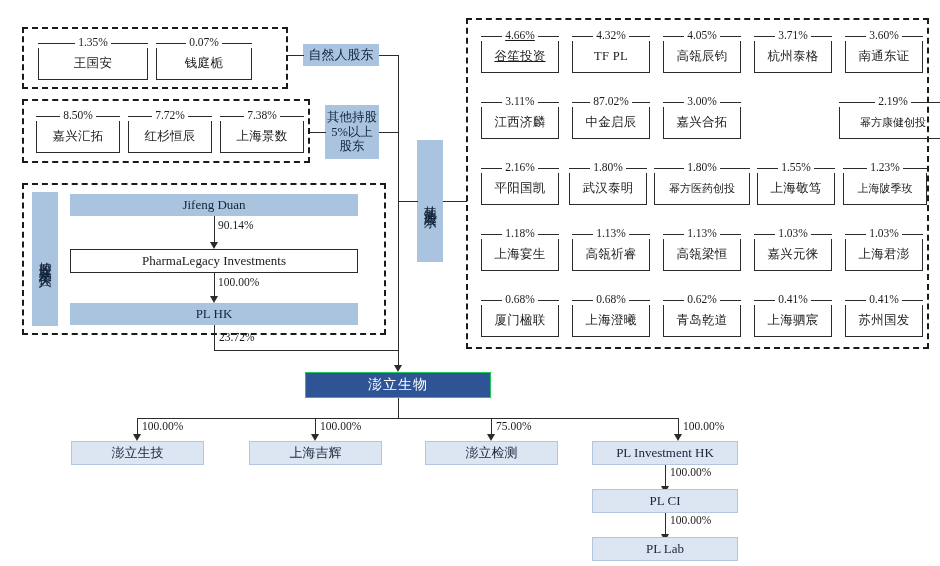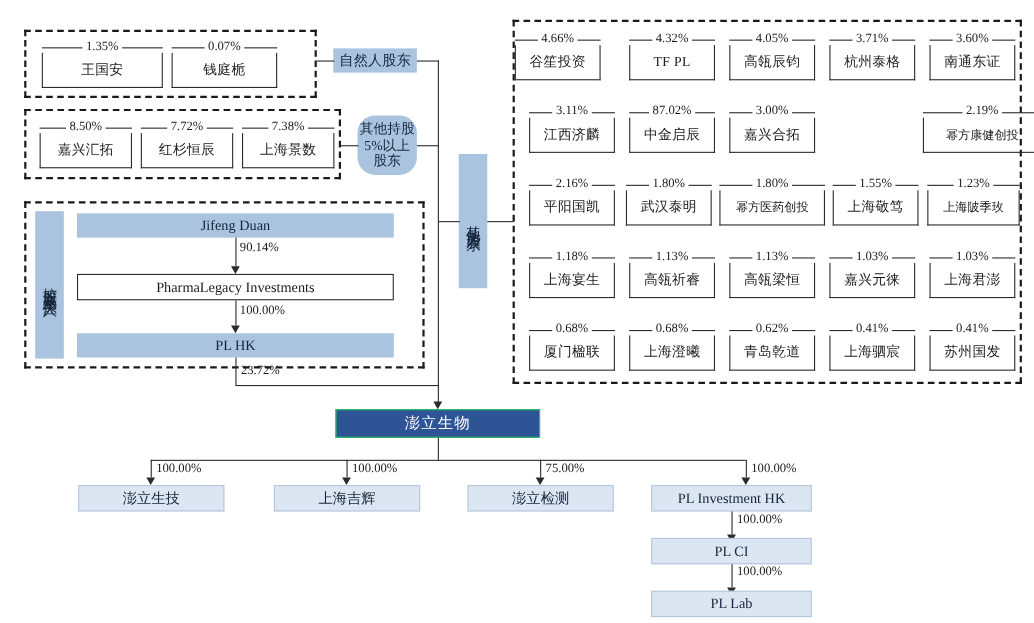--- a/index.html
+++ b/index.html
@@ -217,36 +217,36 @@
   <div class="ln-v" style="left:214px; top:273px; height:23px;"></div>
   <div class="arrow-d" style="left:209.5px; top:296px;"></div>
   <div class="edge-lbl" style="left:218px; top:276px;">100.00%</div>
 
   <div class="ln-v" style="left:214px; top:325px; height:25px;"></div>
   <div class="ln-h" style="left:214px; top:350px; width:185px;"></div>
   <div class="edge-lbl" style="left:219px; top:331px;">23.72%</div>
 
   <div class="blue-box" style="left:303px; top:44px; width:76px; height:22px;">自然人股东</div>
 
-  <div class="blue-box multiline" style="left:325px; top:105px; width:54px; height:54px;border-radius:16px;">其他持股5%以上股东</div>
+  <div class="blue-box multiline" style="left:325px; top:105px; width:54px; height:54px;">其他持股5%以上股东</div>
 
   <div class="blue-box vert" style="left:417px; top:140px; width:26px; height:122px;">其他法人股东</div>
 
   <div class="ln-h" style="left:288px; top:55px; width:16px;"></div>
   <div class="ln-h" style="left:310px; top:132px; width:16px;"></div>
   <div class="ln-h" style="left:443px; top:201px; width:24px;"></div>
 
   <div class="ln-h" style="left:379px; top:55px; width:20px;"></div>
   <div class="ln-h" style="left:379px; top:132px; width:20px;"></div>
   <div class="ln-h" style="left:399px; top:201px; width:19px;"></div>
 
   <div class="ln-v" style="left:398px; top:55px; height:312px;"></div>
   <div class="arrow-d" style="left:393.5px; top:365px;"></div>
 
-  <div class="notch-box" style="left:468px; top:31px; width:78px; height:42px;">
+  <div class="notch-box" style="left:481px; top:31px; width:78px; height:42px;text-decoration:underline;">
     <div class="notch-top">
       <span class="seg"></span>
       <span class="pct">4.66%</span>
       <span class="seg"></span>
     </div>
     <div class="notch-body">谷笙投资</div>
   </div>
   <div class="notch-box" style="left:572px; top:31px; width:78px; height:42px;">
     <div class="notch-top">
       <span class="seg"></span>

